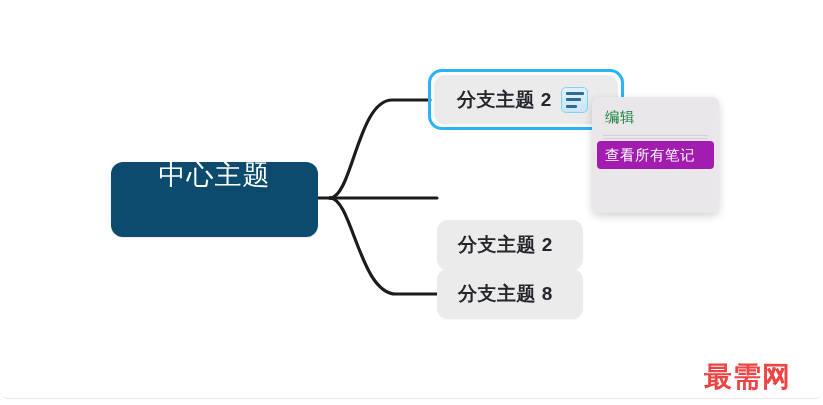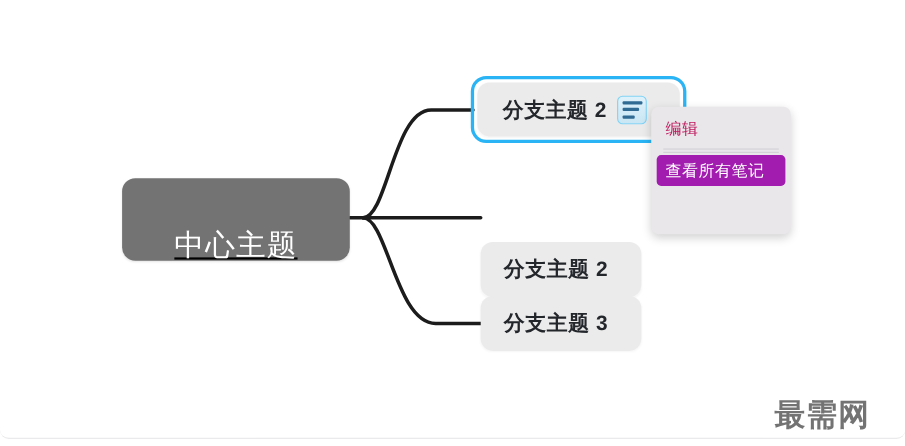--- a/index.html
+++ b/index.html
@@ -42,27 +42,26 @@
     pointer-events: none;
   }
 
   
   .node-root {
     position: absolute;
     left: 111px;
     top: 162px;
     width: 207px;
     height: 75px;
-    background: #737373;
+    background: #0c4a6e;
     border-radius: 12px;
     display: flex;
-    align-items: flex-end;
+    align-items: flex-start;
     justify-content: center;
     box-shadow: 0 1px 2px rgba(0,0,0,0.10);
-    text-decoration: underline;
   }
   .node-root .label {
     color: #ffffff;
     font-size: 27px;
     letter-spacing: 1px;
     line-height: 1;
     font-weight: 400;
   }
 
   
@@ -161,21 +160,21 @@
     box-sizing: border-box;
     padding: 5px 0 5px 0;
     overflow: hidden;
   }
   .menu-item {
     height: 31px;
     display: flex;
     align-items: center;
     padding-left: 13px;
     font-size: 14.5px;
-    color: #be185d;
+    color: #15803d;
     letter-spacing: 0.5px;
     box-sizing: border-box;
   }
   .menu-sep {
     height: 1px;
     background: #d2d0d4;
     margin: 2px 11px 2px 11px;
   }
   .menu-item.active {
     background: #a21caf;
@@ -188,21 +187,21 @@
   }
 
   
   .watermark {
     position: absolute;
     left: 704px;
     top: 358px;
     font-family: "Liberation Serif", "DejaVu Serif", serif;
     font-size: 28px;
     font-weight: 700;
-    color: #737373;
+    color: #ef4444;
     letter-spacing: 1px;
     white-space: nowrap;
   }
 </style>
 </head>
 <body>
 
 <div id="app">
 
   <div class="canvas"></div>
@@ -230,21 +229,21 @@
       <i></i>
       <i></i>
     </span>
   </div>
 
   <div id="branch-2" class="node-branch">
     <span class="label">分支主题 2</span>
   </div>
 
   <div id="branch-3" class="node-branch">
-    <span class="label">分支主题 3</span>
+    <span class="label">分支主题 8</span>
   </div>
 
   <div class="context-menu">
     <div class="menu-item">编辑</div>
     <div class="menu-sep"></div>
     <div class="menu-sep"></div>
     <div class="menu-item active">查看所有笔记</div>
   </div>
 
   <div class="watermark">最需网</div>

